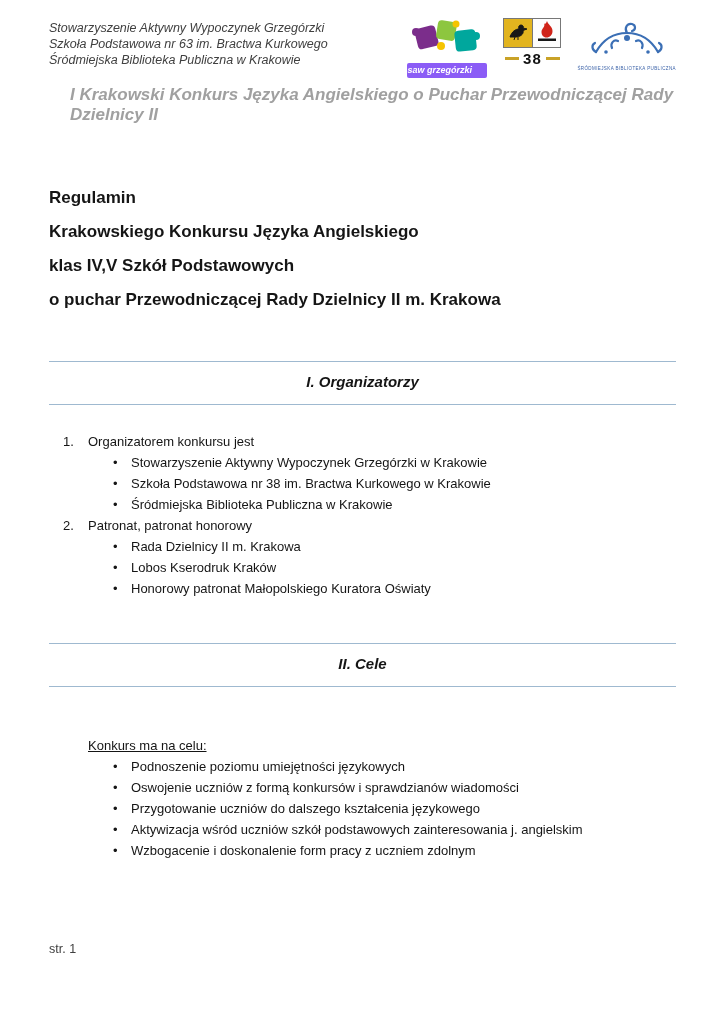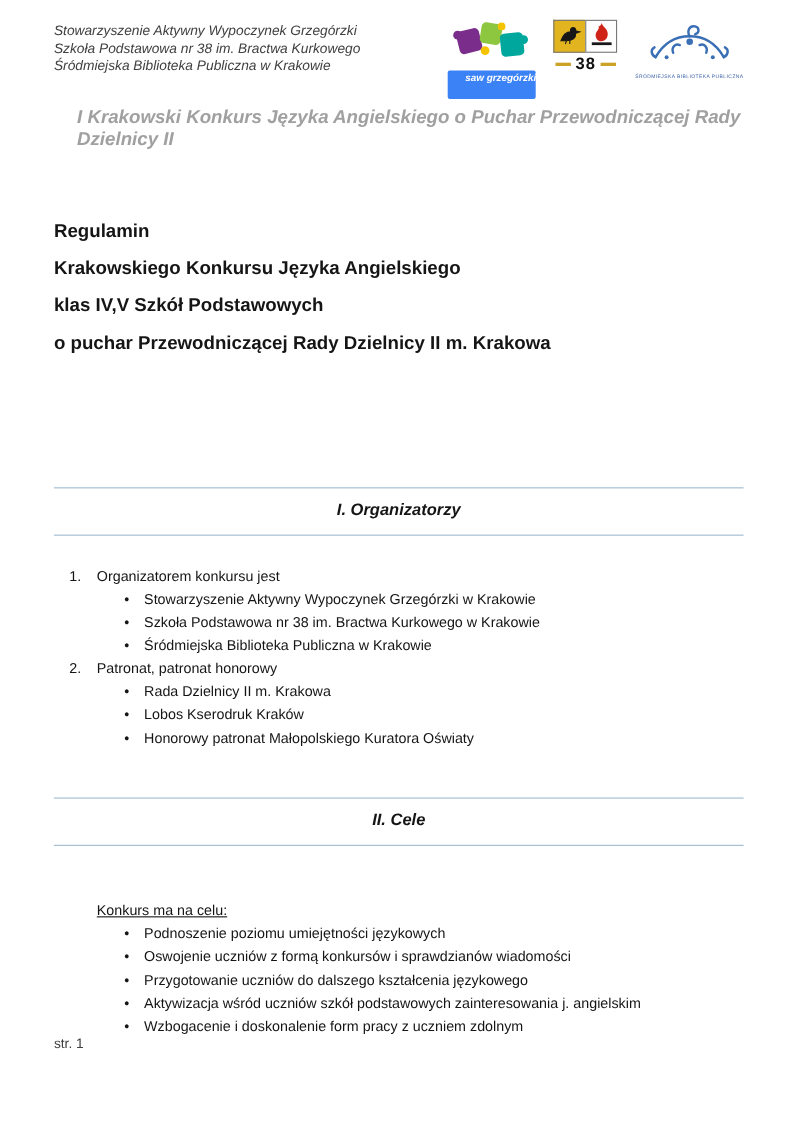--- a/index.html
+++ b/index.html
@@ -12,43 +12,43 @@
   
   .header-row{display:flex;justify-content:space-between;align-items:flex-start;}
   .org-lines{font-style:italic;color:#404040;font-size:12.5px;line-height:16px;}
   .subtitle{
     margin-top:7px;margin-left:21px;font-style:italic;font-weight:bold;
     color:#a0a0a0;font-size:17px;
   }
   .logos{display:flex;gap:16px;align-items:flex-start;margin-top:-2px;}
   .logo{display:flex;flex-direction:column;align-items:center;}
   .saw-banner{
-    width:80px;height:26px;background:#3b82f6;border-radius:2px;color:#fff;
-    font-size:9px;font-style:italic;font-weight:bold;text-align:right;line-height:15px;
+    width:80px;height:15px;background:#8b5cf6;border-radius:2px;color:#fff;
+    font-size:9px;font-style:italic;font-weight:bold;text-align:left;line-height:15px;
     margin-top:1px;white-space:nowrap;
   }
   .school-top{display:flex;}
   .school-cell{width:29px;height:30px;box-sizing:border-box;border:1px solid #777;
     display:flex;align-items:center;justify-content:center;}
   .school-cell.gold{background:#e2b41f;border-right:none;}
   .school-cell.white{background:#fdfdfd;}
   .school-num-row{display:flex;align-items:center;gap:4px;margin-top:2px;}
   .school-num-row .bar{width:14px;height:3px;background:#c9a227;}
   .school-num{font-weight:bold;font-size:15px;letter-spacing:1px;color:#111;}
   .library-caption{
     font-size:4.5px;letter-spacing:.4px;color:#3b62a8;margin-top:2px;
     text-transform:uppercase;white-space:nowrap;
   }
 
   
   .title-block{margin-top:56px;text-align:left;font-weight:bold;font-size:17px;line-height:34px;color:#151515;}
 
   
   .rule{border:none;border-top:1px solid #9fb9d0;margin:0;height:0;}
-  .section-1{margin-top:114px;}
+  .section-1{margin-top:44px;}
   .section-2{margin-top:44px;}
   .section-heading{
     text-align:center;font-weight:bold;font-style:italic;font-size:15px;
     padding:11px 0 14px 0;color:#151515;
   }
   .body-text{font-size:13px;line-height:21px;color:#151515;}
   .list-block{margin-top:26px;}
   .numbered-item{padding-left:14px;display:flex;}
   .numbered-item .num{display:inline-block;width:25px;flex:0 0 25px;}
   .bullet-item{position:relative;padding-left:82px;}
@@ -60,21 +60,21 @@
 </style>
 </head>
 <body>
 
 <div class="page">
 
   <div class="header">
     <div class="header-row">
       <div class="org-lines">
         <div>Stowarzyszenie Aktywny Wypoczynek Grzegórzki</div>
-        <div>Szkoła Podstawowa nr 38 im. Bractwa Kurkowego</div>
+        <div>Szkoła Podstawowa nr 63 im. Bractwa Kurkowego</div>
         <div>Śródmiejska Biblioteka Publiczna w Krakowie</div>
       </div>
 
       <div class="logos">
 
         <div class="logo">
           <span>
             <svg width="78" height="40" viewBox="0 0 78 40">
               <g>
                 <rect x="8" y="9" width="21" height="21" rx="4" fill="#7b2d8b" transform="rotate(-14 18 19)"></rect>

